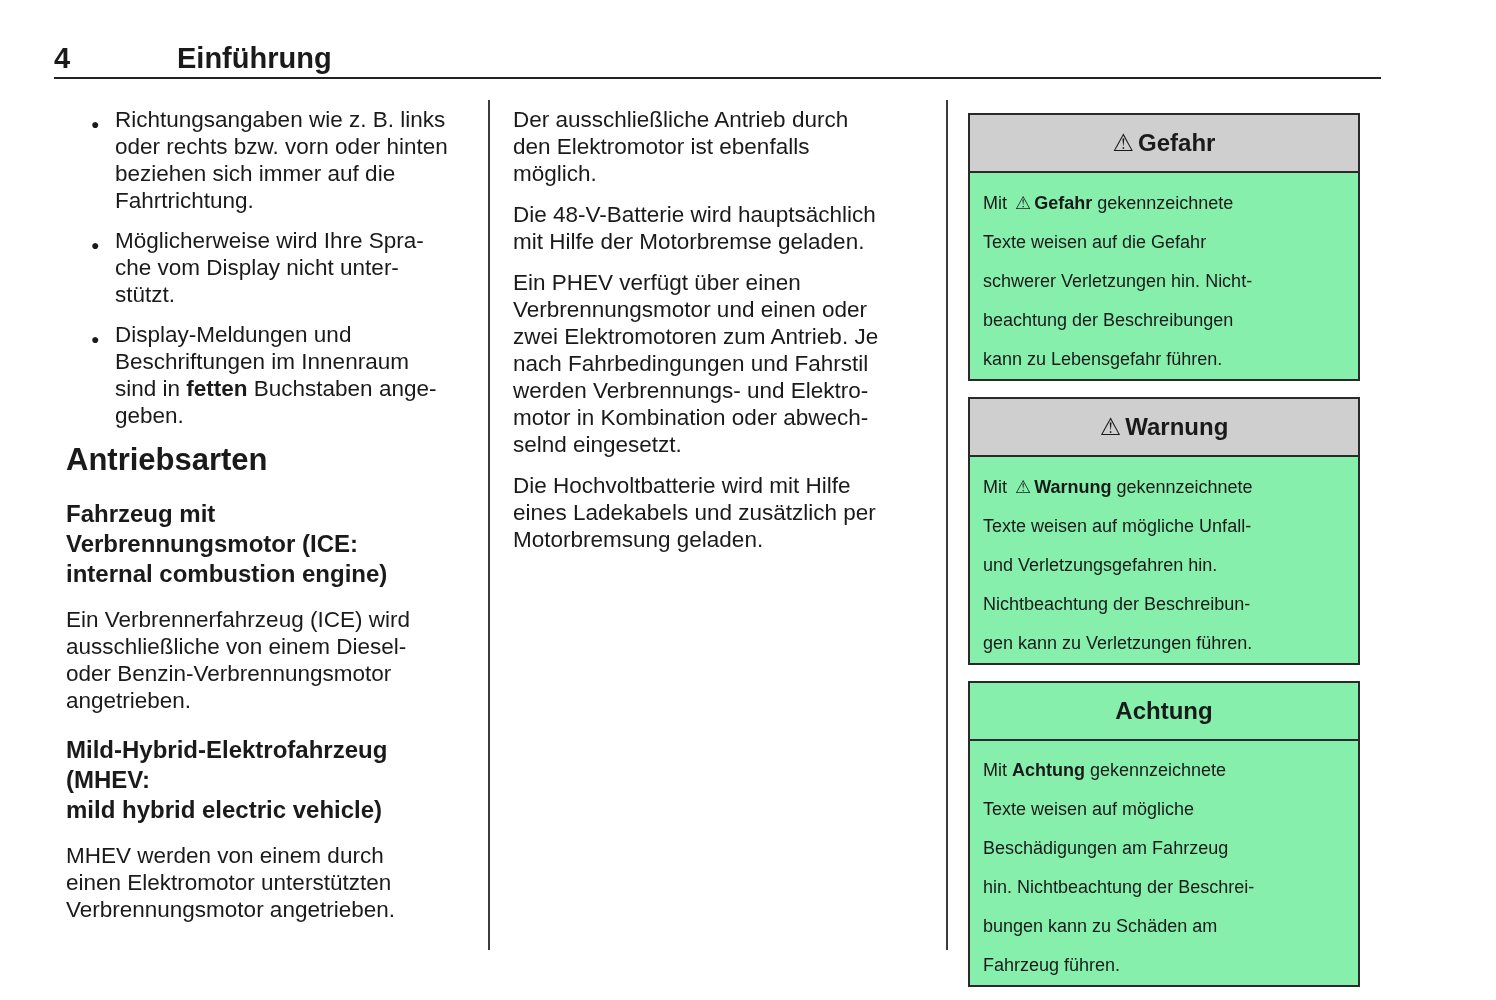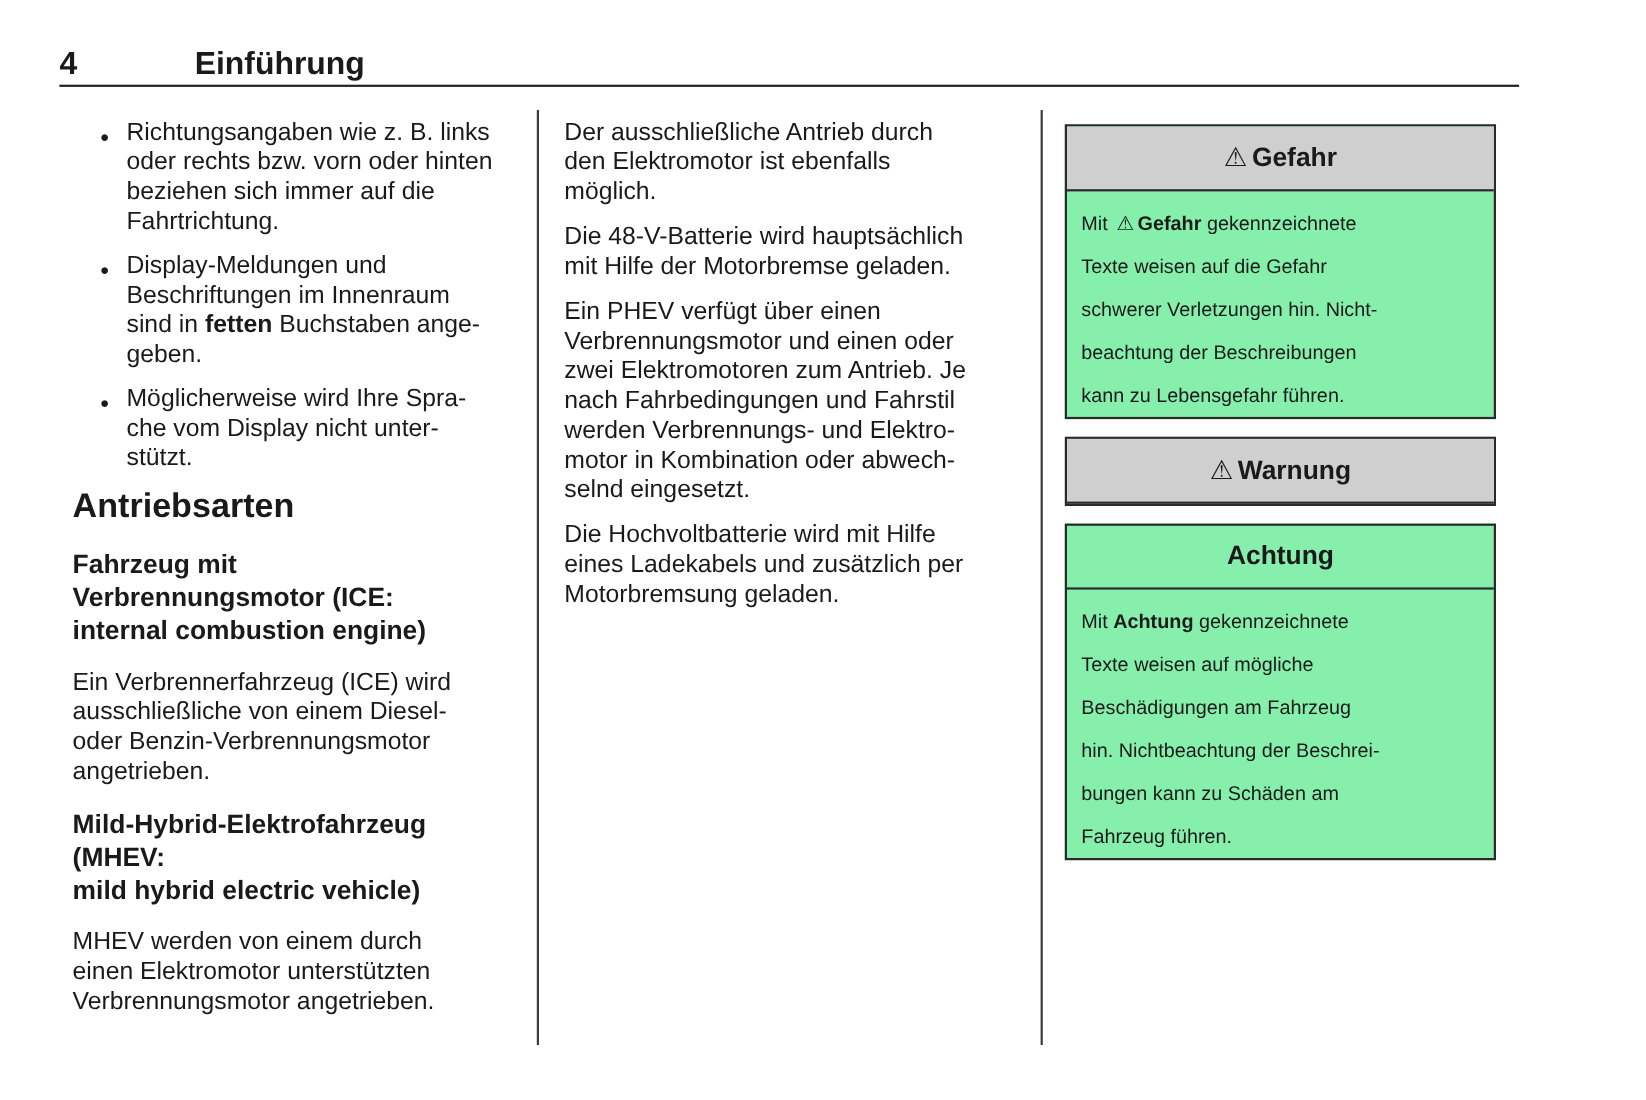--- a/index.html
+++ b/index.html
@@ -69,27 +69,27 @@
 
 <div class="abs vdiv vdiv1"></div>
 <div class="abs vdiv vdiv2"></div>
 
 <section class="col col1">
   <ul class="bullets">
     <li><span>Richtungsangaben wie z. B. links
 oder rechts bzw. vorn oder hinten
 beziehen sich immer auf die
 Fahrtrichtung.</span></li>
+    <li><span>Möglicherweise wird Ihre Spra-
+che vom Display nicht unter-
+stützt.</span></li>
     <li><span>Display-Meldungen und
 Beschriftungen im Innenraum
 sind in </span><b>fetten</b><span> Buchstaben ange-
 geben.</span></li>
-    <li><span>Möglicherweise wird Ihre Spra-
-che vom Display nicht unter-
-stützt.</span></li>
   </ul>
   <h1>Antriebsarten</h1>
   <h2>Fahrzeug mit
 Verbrennungsmotor (ICE:
 internal combustion engine)</h2>
   <p class="body-text">Ein Verbrennerfahrzeug (ICE) wird
 ausschließliche von einem Diesel-
 oder Benzin-Verbrennungsmotor
 angetrieben.</p>
   <h2>Mild-Hybrid-Elektrofahrzeug
@@ -124,20 +124,25 @@
     <div class="warnbox-header shaded"><span class="tri">⚠</span><span>Gefahr</span></div>
     <p class="warnbox-body"><span>Mit </span><span class="tri">⚠</span><b>Gefahr</b><span> gekennzeichnete
 Texte weisen auf die Gefahr
 schwerer Verletzungen hin. Nicht-
 beachtung der Beschreibungen
 kann zu Lebensgefahr führen.</span></p>
   </div>
 
   <div class="warnbox">
     <div class="warnbox-header shaded"><span class="tri">⚠</span><span>Warnung</span></div>
+    <p class="warnbox-body"><span>Mit </span><span class="tri">⚠</span><b>Warnung</b><span> gekennzeichnete
+Texte weisen auf mögliche Unfall-
+und Verletzungsgefahren hin.
+Nichtbeachtung der Beschreibun-
+gen kann zu Verletzungen führen.</span></p>
   </div>
 
   <div class="warnbox">
     <div class="warnbox-header"><span>Achtung</span></div>
     <p class="warnbox-body"><span>Mit </span><b>Achtung</b><span> gekennzeichnete
 Texte weisen auf mögliche
 Beschädigungen am Fahrzeug
 hin. Nichtbeachtung der Beschrei-
 bungen kann zu Schäden am
 Fahrzeug führen.</span></p>

